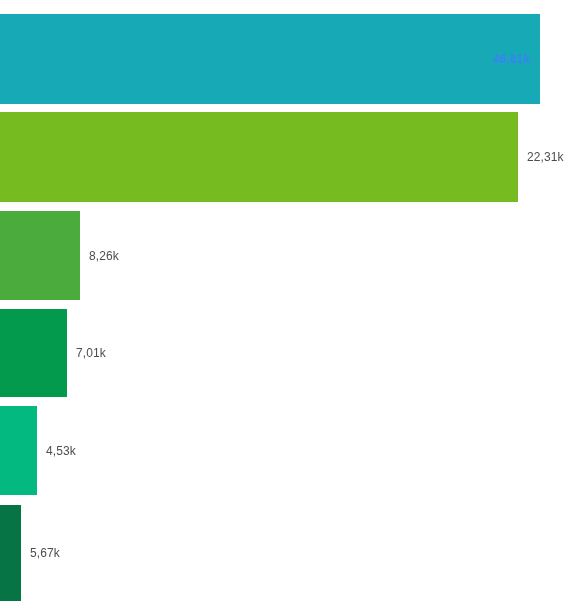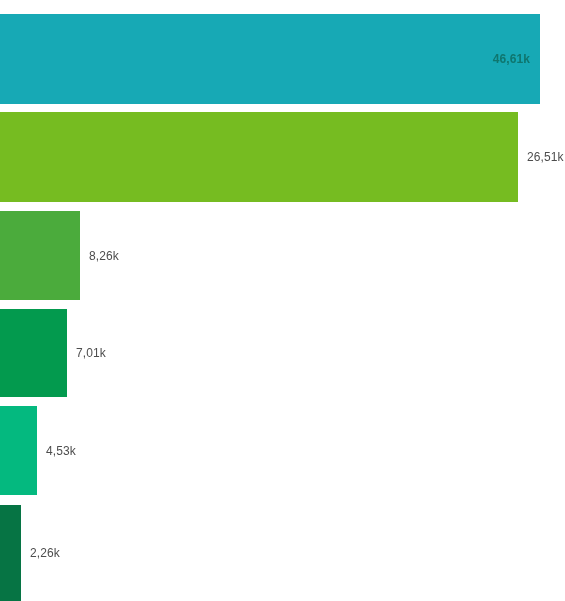--- a/index.html
+++ b/index.html
@@ -40,54 +40,54 @@
     transform: translateY(-50%);
     font-size: 12px;
     white-space: nowrap;
     letter-spacing: 0.1px;
   }
   .bar-label.outside {
     color: #4d4d4d;
     font-weight: normal;
   }
   .bar-label.inside {
-    color: #0f766e;
+    color: #3b82f6;
     font-weight: bold;
   }
 </style>
 </head>
 <body>
 
 <div id="chart-root">
   <div class="plot-area">
 
     <div class="bar-row" style="top: 14px; height: 90px; width: 565px;">
       <div class="bar" style="width: 540px; background: rgb(23, 169, 181);"></div>
       <span class="bar-label inside" style="left: 530px; transform: translate(-100%, -50%);">46,61k</span>
     </div>
 
     <div class="bar-row" style="top: 112px; height: 90px; width: 565px;">
       <div class="bar" style="width: 518px; background: rgb(118, 188, 33);"></div>
-      <span class="bar-label outside" style="left: 527px;">26,51k</span>
+      <span class="bar-label outside" style="left: 527px;">22,31k</span>
     </div>
 
     <div class="bar-row" style="top: 211px; height: 89px; width: 447px;">
       <div class="bar" style="width: 80px; background: rgb(75, 171, 60);"></div>
       <span class="bar-label outside" style="left: 89px;">8,26k</span>
     </div>
 
     <div class="bar-row" style="top: 309px; height: 88px; width: 565px; text-align: right;">
       <div class="bar" style="width: 67px; background: rgb(3, 154, 78);"></div>
       <span class="bar-label outside" style="left: 76px;">7,01k</span>
     </div>
 
     <div class="bar-row" style="top: 406px; height: 89px; width: 518px;">
       <div class="bar" style="width: 37px; background: rgb(4, 185, 127);"></div>
       <span class="bar-label outside" style="left: 46px;">4,53k</span>
     </div>
 
     <div class="bar-row" style="top: 505px; height: 96px; width: 565px;">
       <div class="bar" style="width: 21px; background: rgb(6, 116, 68);"></div>
-      <span class="bar-label outside" style="left: 30px;">2,26k</span>
+      <span class="bar-label outside" style="left: 30px;">5,67k</span>
     </div>
 
   </div>
 </div>
 
 </body></html>

